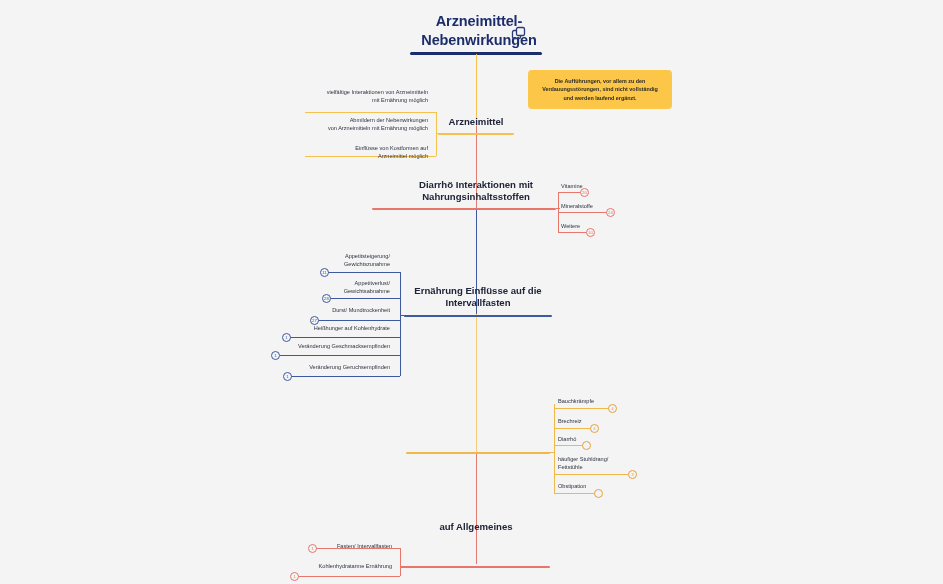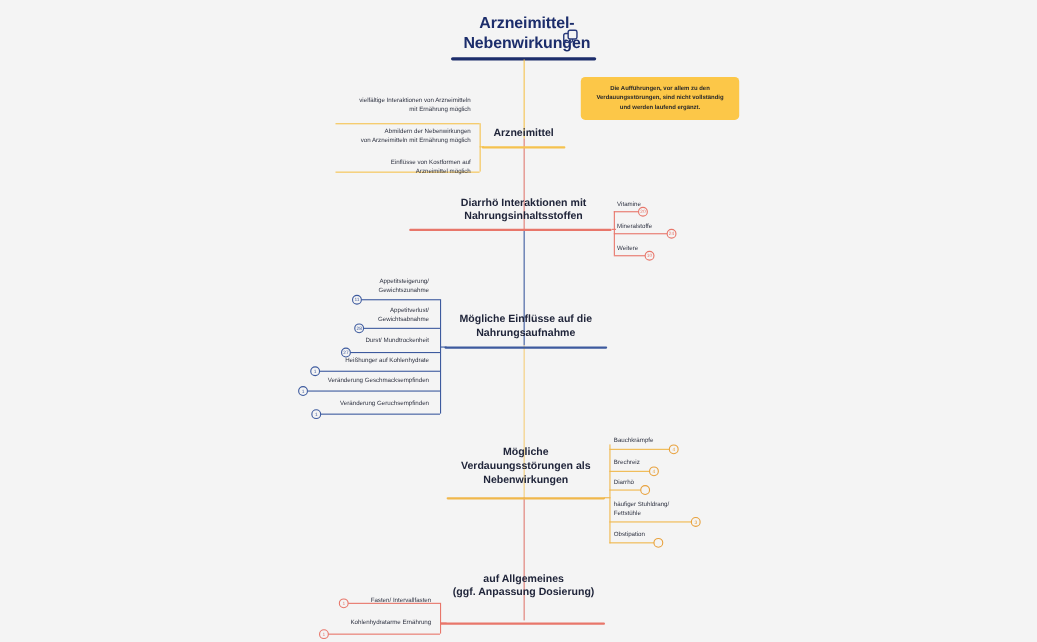--- a/index.html
+++ b/index.html
@@ -168,22 +168,22 @@
   <div class="leaf l" style="left:561px; top:182px;">Vitamine</div>
   <div class="badge c-red" style="left:580px; top:188px;">20</div>
 
   <div class="leaf l" style="left:561px; top:202px;">Mineralstoffe</div>
   <div class="badge c-red" style="left:606px; top:208px;">24</div>
 
   <div class="leaf l" style="left:561px; top:222px;">Weitere</div>
   <div class="badge c-red" style="left:586px; top:228px;">10</div>
 
   <div class="branch-label" style="left:398px; top:285px; width:160px; font-size:9.6px;">
-    <div>Mögliche Einflüsse auf die</div>
-    <div>Nahrungsaufnahme</div>
+    <div>Ernährung Einflüsse auf die</div>
+    <div>Intervallfasten</div>
   </div>
   <div class="branch-underline bg-blue" style="left:404px; top:315px; width:148px;"></div>
 
   <div class="vline bg-blue abs" style="left:400px; top:272px; height:104px;"></div>
   <div class="hline bg-blue abs" style="left:400px; top:315px; width:6px;"></div>
 
   <div class="hline bg-blue abs" style="left:328px; top:272px; width:72px;"></div>
   <div class="hline bg-blue abs" style="left:330px; top:298px; width:70px;"></div>
   <div class="hline bg-blue abs" style="left:318px; top:320px; width:82px;"></div>
   <div class="hline bg-blue abs" style="left:290px; top:337px; width:110px;"></div>
@@ -207,25 +207,20 @@
 
   <div class="leaf r" style="left:262px; top:324px; width:128px;">Heißhunger auf Kohlenhydrate</div>
   <div class="badge c-blue" style="left:282px; top:333px;">1</div>
 
   <div class="leaf r" style="left:246px; top:342px; width:144px;">Veränderung Geschmacksempfinden</div>
   <div class="badge c-blue" style="left:271px; top:351px;">1</div>
 
   <div class="leaf r" style="left:256px; top:363px; width:134px;">Veränderung Geruchsempfinden</div>
   <div class="badge c-blue" style="left:283px; top:372px;">1</div>
 
-  <div class="branch-label" style="left:390px; top:406px; width:176px; font-size:9.6px;">
-    <div>Mögliche</div>
-    <div>Verdauungsstörungen als</div>
-    <div>Nebenwirkungen</div>
-  </div>
   <div class="branch-underline bg-orange" style="left:406px; top:452px; width:144px;"></div>
 
   <div class="vline bg-orange abs" style="left:554px; top:404px; height:90px;"></div>
   <div class="hline bg-orange abs" style="left:549px; top:452px; width:6px;"></div>
 
   <div class="hline bg-orange abs" style="left:554px; top:408px; width:56px;"></div>
   <div class="hline bg-orange abs" style="left:554px; top:428px; width:38px;"></div>
   <div class="hline bg-orange abs" style="left:554px; top:445px; width:30px;"></div>
   <div class="hline bg-orange abs" style="left:554px; top:474px; width:78px;"></div>
   <div class="hline bg-orange abs" style="left:554px; top:493px; width:44px;"></div>
@@ -243,21 +238,20 @@
     <div>häufiger Stuhldrang/</div>
     <div>Fettstühle</div>
   </div>
   <div class="badge c-orange" style="left:628px; top:470px;">3</div>
 
   <div class="leaf l" style="left:558px; top:482px;">Obstipation</div>
   <div class="badge c-orange" style="left:594px; top:489px;"></div>
 
   <div class="branch-label" style="left:386px; top:521px; width:180px; font-size:9.6px;">
     <div>auf Allgemeines</div>
-    <div>(ggf. Anpassung Dosierung)</div>
   </div>
   <div class="branch-underline bg-red" style="left:400px; top:566px; width:150px;"></div>
 
   <div class="vline bg-red abs" style="left:400px; top:548px; height:28px;"></div>
   <div class="hline bg-red abs" style="left:400px; top:566px; width:6px;"></div>
   <div class="hline bg-red abs" style="left:316px; top:548px; width:84px;"></div>
   <div class="hline bg-red abs" style="left:298px; top:576px; width:102px;"></div>
 
   <div class="leaf r" style="left:280px; top:542px; width:112px;">Fasten/ Intervallfasten</div>
   <div class="badge c-red" style="left:308px; top:544px;">1</div>

